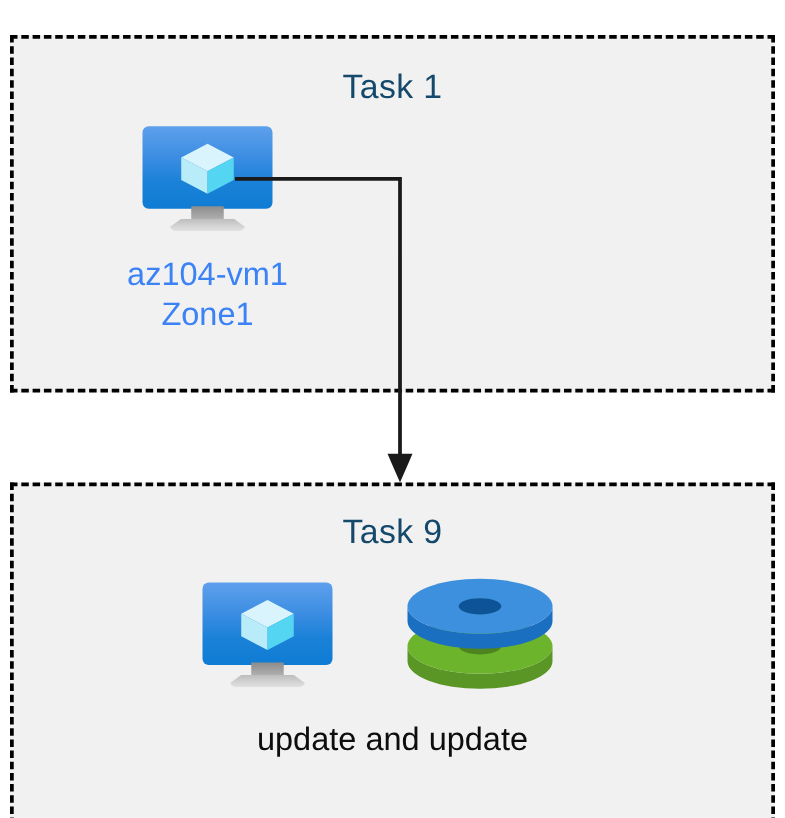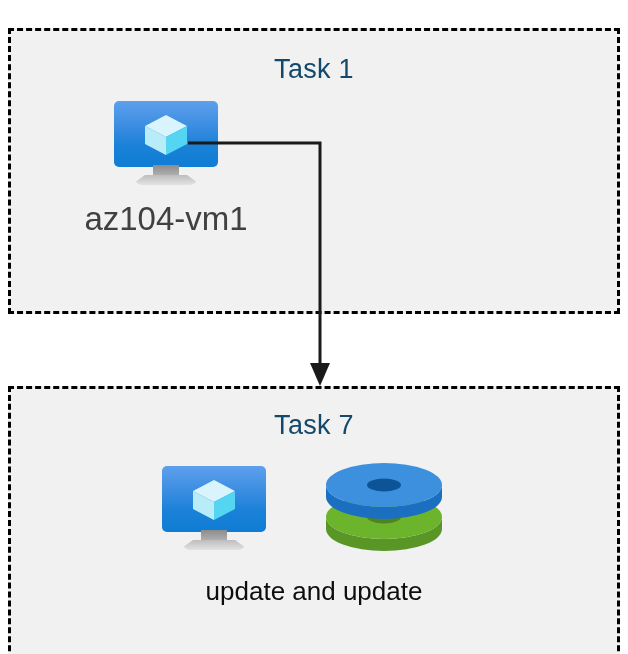--- a/index.html
+++ b/index.html
@@ -46,22 +46,22 @@
   .node {
     position: absolute;
     text-align: center;
   }
   #node-vm1 { left: 56px;  top: 78px; width: 220px; }
   #node-vm2 { left: 356px; top: 78px; width: 220px; }
   #node-vm3 { left: 104px; top: 443px; width: 220px; }
 
   .node-label {
     margin-top: 18px;
-    color: #404040;
-    font-size: 33px;
+    color: #3b82f6;
+    font-size: 26px;
     line-height: 32px;
     white-space: nowrap;
   }
 
   
   .vm-icon {
     position: relative;
     width: 104px;
     height: 84px;
     margin: 0 auto;
@@ -130,26 +130,27 @@
         <polygon points="23,2 44,13 23,24 2,13" fill="#d9f4fd"></polygon>
         <polygon points="2,13 23,24 23,42 2,31" fill="#a9e8f8"></polygon>
         <polygon points="44,13 23,24 23,42 44,31" fill="#54d6f3"></polygon>
         <polygon points="2,13 23,24 23,42 2,31" fill="#ffffff" opacity="0.18"></polygon>
       </svg>
       <div class="vm-stand-neck"></div>
       <div class="vm-stand-base"></div>
     </div>
     <div class="node-label">
       <div>az104-vm1</div>
+      <div>Zone1</div>
     </div>
   </div>
 
 
   <div id="task2-box" class="task-box">
-    <div id="task2-title" class="task-title">Task 7</div>
+    <div id="task2-title" class="task-title">Task 9</div>
   </div>
 
   <div id="node-vm3" class="node">
     <div class="vm-icon">
       <div class="vm-screen"></div>
       <svg class="vm-cube" width="46" height="44" viewBox="0 0 46 44">
         <polygon points="23,2 44,13 23,24 2,13" fill="#d9f4fd"></polygon>
         <polygon points="2,13 23,24 23,42 2,31" fill="#a9e8f8"></polygon>
         <polygon points="44,13 23,24 23,42 44,31" fill="#54d6f3"></polygon>
         <polygon points="2,13 23,24 23,42 2,31" fill="#ffffff" opacity="0.18"></polygon>

